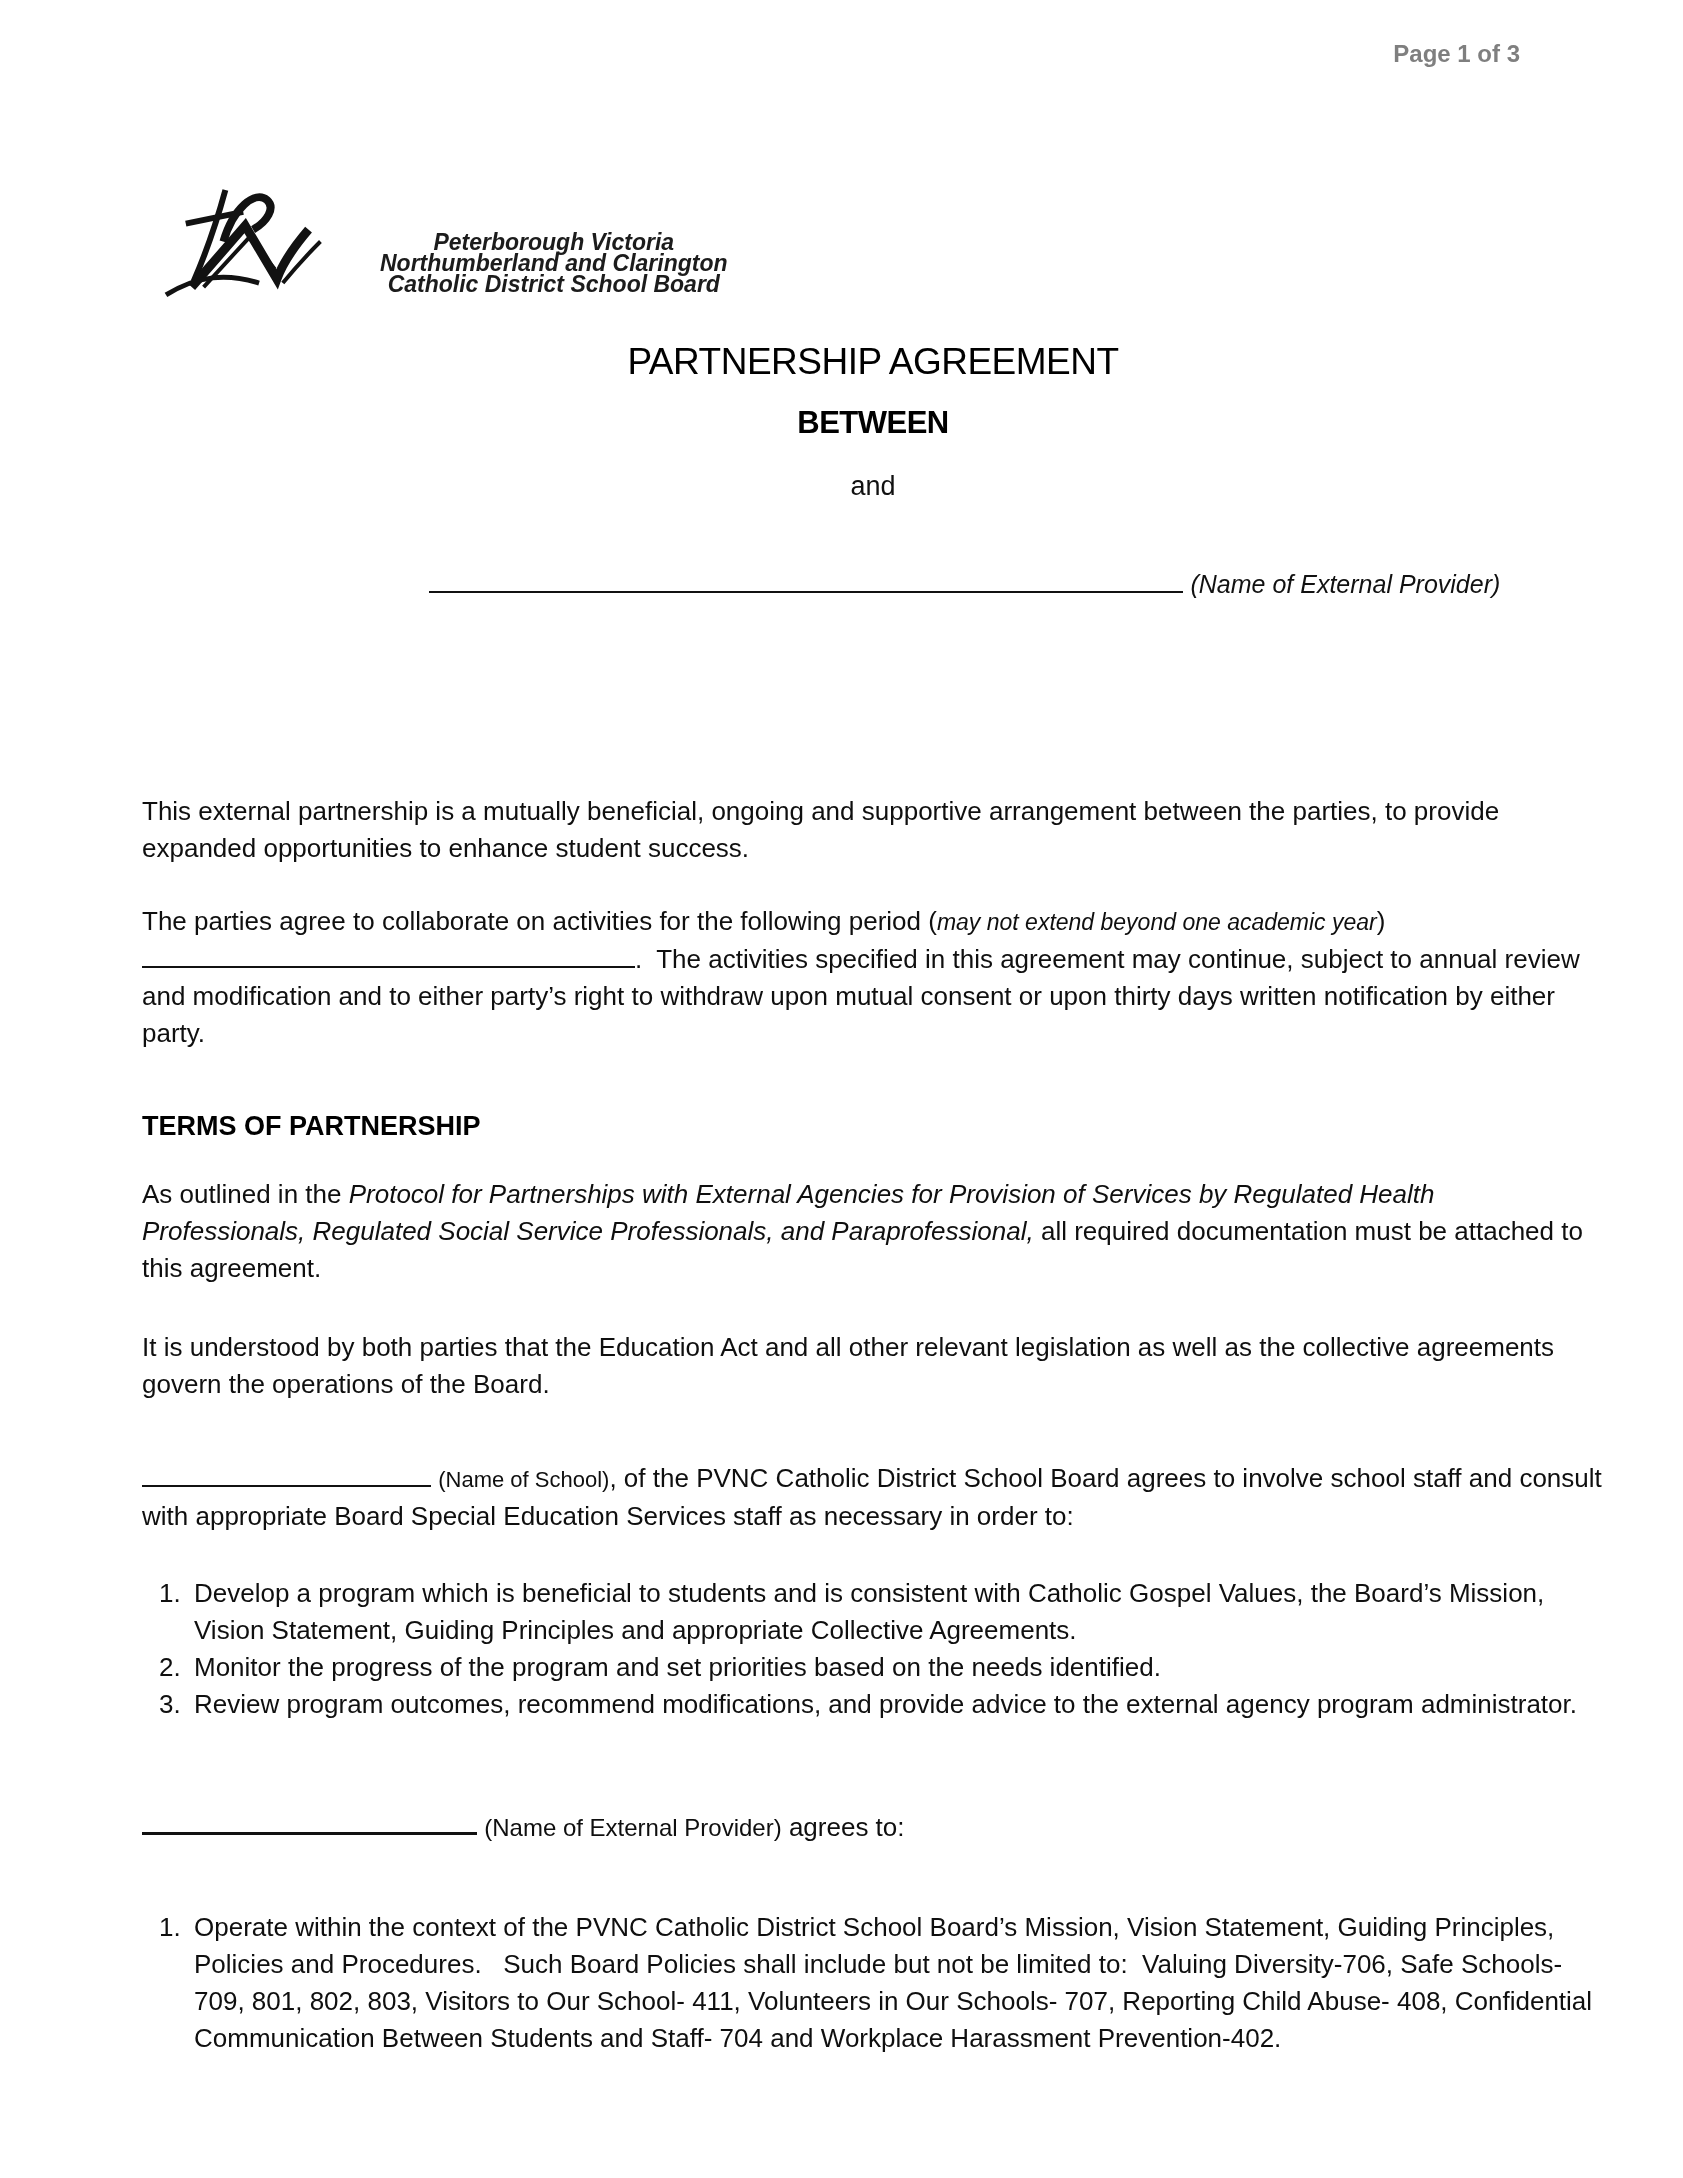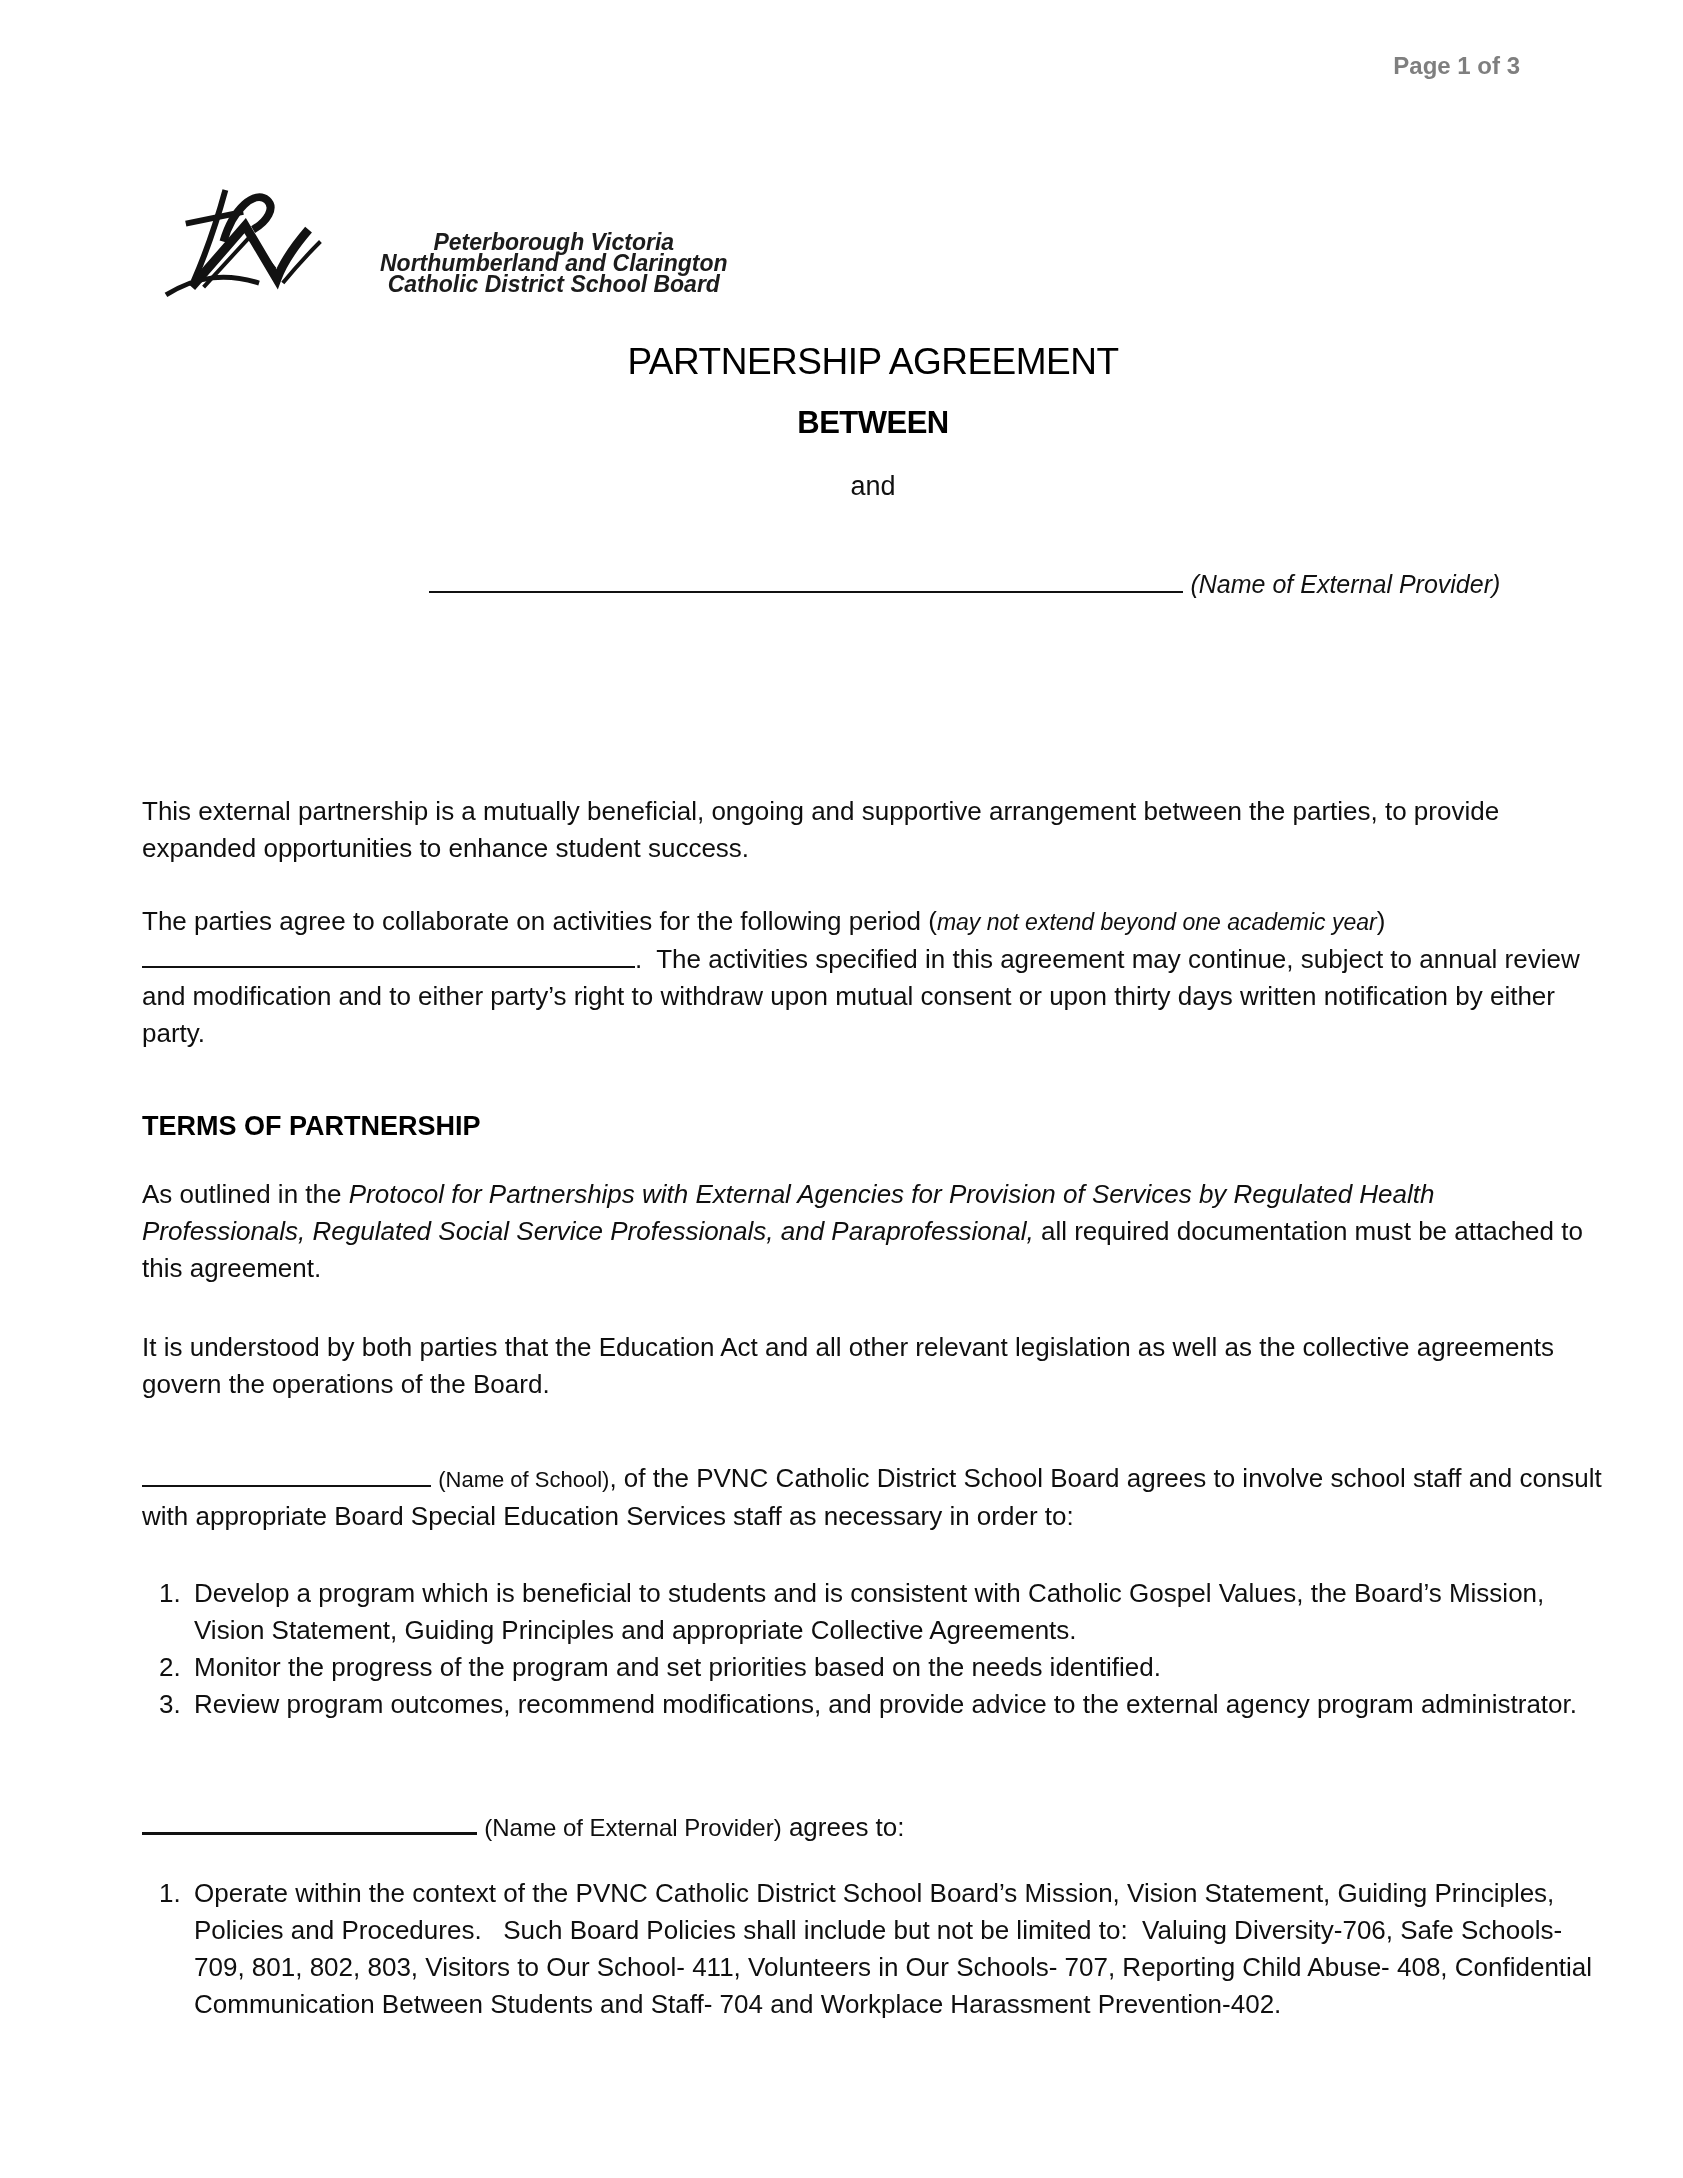--- a/index.html
+++ b/index.html
@@ -6,21 +6,21 @@
   .page{
     position:relative;
     width:1683px;height:2178px;
     background:#ffffff;
     font-family:"Liberation Sans","DejaVu Sans",sans-serif;
     color:#111111;
     overflow:hidden;
   }
   .content{padding:0 79px 0 142px;}
   .pagenum{
-    position:absolute;top:52px;right:163px;
+    position:absolute;top:40px;right:163px;
     font-size:24px;font-weight:bold;color:#7f7f7f;text-align:center;
   }
   .logo-row{display:flex;align-items:flex-end;margin-top:184px;margin-left:22px;}
   .logo-mark{width:198px;height:117px;flex:0 0 auto;}
   .logo-text{
     margin-left:18px;margin-bottom:6px;
     font-size:23px;line-height:21px;font-weight:bold;font-style:italic;
     color:#1c1c1c;text-align:center;
   }
   .doc-title{
@@ -52,21 +52,21 @@
   .provider-mid{margin-top:85px;}
   .italic{font-style:italic;}
   .small-italic{font-style:italic;font-size:23px;}
   .small-label{font-size:22px;}
   .small-label2{font-size:24px;}
   ol.agree-list{
     margin:40px 0 0 0;padding:0 0 0 46px;
     font-size:26px;line-height:37px;color:#0f0f0f;
   }
   ol.agree-list li{padding-left:6px;margin:0;white-space:pre-wrap;}
-  ol.list2{margin-top:30px;}
+  ol.list2{margin-top:64px;}
 </style>
 </head>
 <body>
 
 <div class="page">
 
   <div class="pagenum">Page 1 of 3</div>
 
   <div class="content">
 

